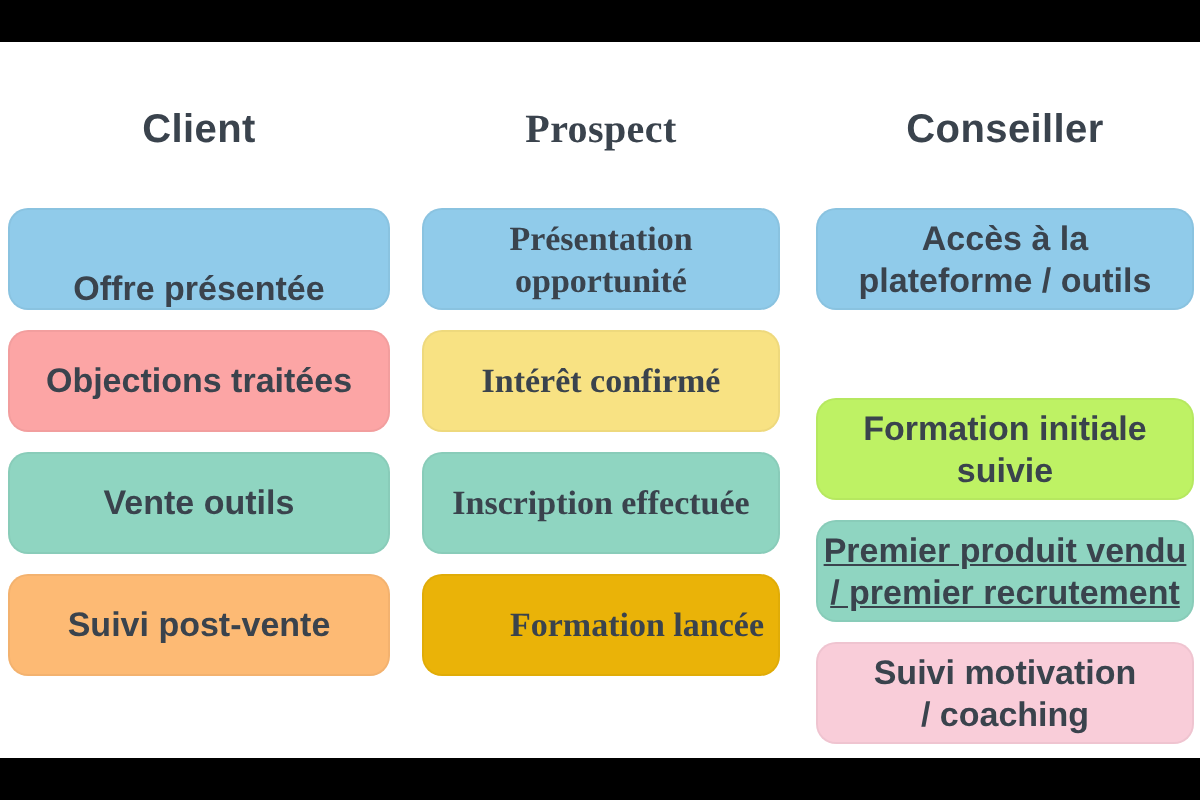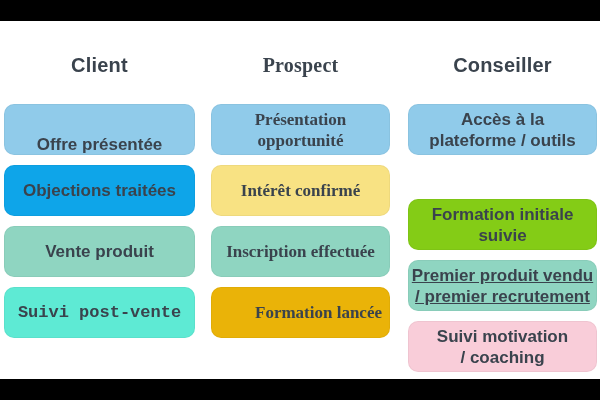--- a/index.html
+++ b/index.html
@@ -32,27 +32,27 @@
 
 <div class="canvas" style="background: rgb(255, 255, 255); color: rgb(58, 67, 77);">
 
   <div class="bar bar-top" style="background: rgb(0, 0, 0);"></div>
 
   <div class="col col-1">
     <div class="col-header">Client</div>
     <div class="box box-first" style="background: rgb(144, 203, 234); justify-content: flex-end;">
       <span class="line">Offre présentée</span>
     </div>
-    <div class="box" style="background: #0ea5e9;">
+    <div class="box" style="background: #fca5a5;">
       <span class="line">Objections traitées</span>
     </div>
     <div class="box" style="background: rgb(143, 213, 193);">
-      <span class="line">Vente produit</span>
+      <span class="line">Vente outils</span>
     </div>
-    <div class="box" style="background: #5eead4; font-family: Liberation Mono, monospace;">
+    <div class="box" style="background: #fdba74;">
       <span class="line">Suivi post-vente</span>
     </div>
   </div>
 
   <div class="col col-2">
     <div class="col-header">Prospect</div>
     <div class="box box-first" style="background: rgb(144, 203, 234);">
       <span class="line">Présentation</span>
       <span class="line">opportunité</span>
     </div>
@@ -66,21 +66,21 @@
       <span class="line">Formation lancée</span>
     </div>
   </div>
 
   <div class="col col-3">
     <div class="col-header">Conseiller</div>
     <div class="box box-first" style="background: rgb(144, 203, 234);">
       <span class="line">Accès à la</span>
       <span class="line">plateforme / outils</span>
     </div>
-    <div class="box" style="background: #84cc16; margin-top: 44px;">
+    <div class="box" style="background: #bef264; margin-top: 44px;">
       <span class="line">Formation initiale</span>
       <span class="line">suivie</span>
     </div>
     <div class="box" style="background: rgb(143, 213, 193); text-decoration: underline;">
       <span class="line">Premier produit vendu</span>
       <span class="line">/ premier recrutement</span>
     </div>
     <div class="box" style="background: rgb(249, 205, 217);">
       <span class="line">Suivi motivation</span>
       <span class="line">/ coaching</span>

